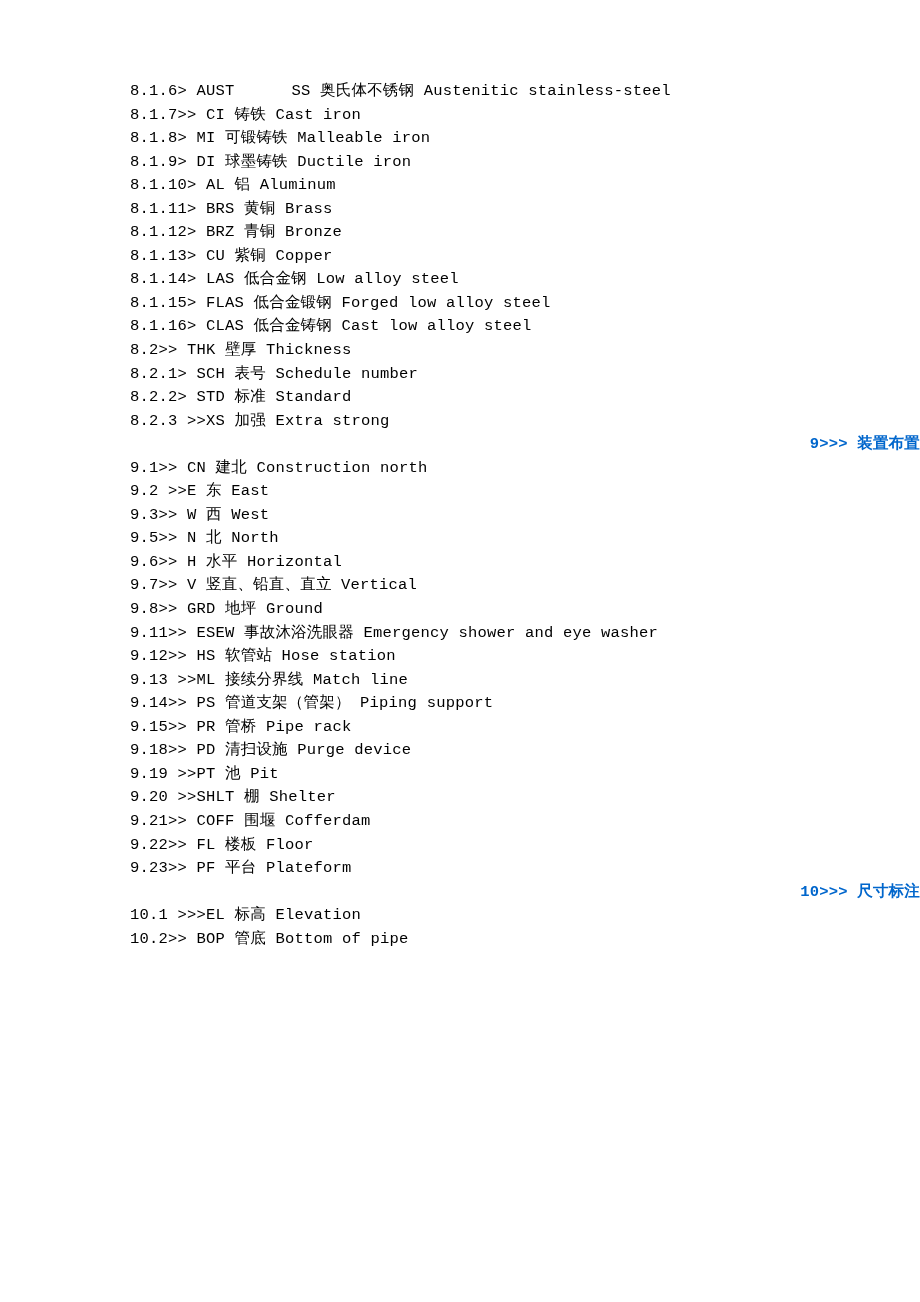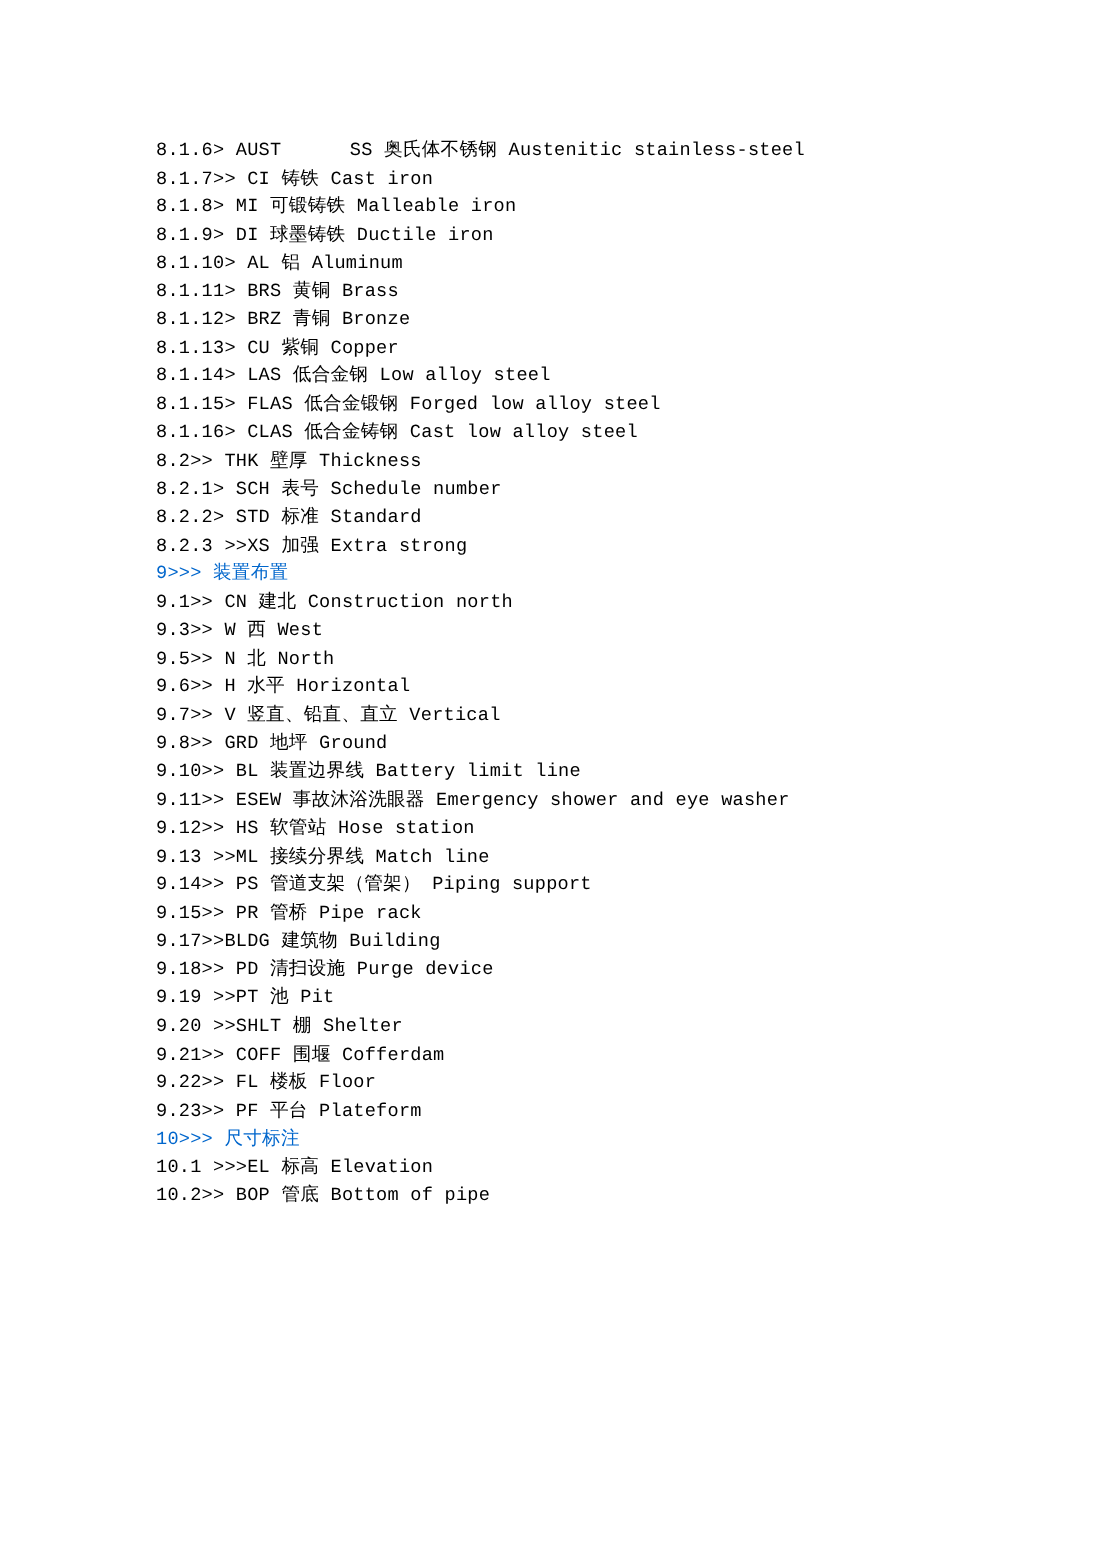--- a/index.html
+++ b/index.html
@@ -8,29 +8,30 @@
     padding: 0;
     font-family: "SimSun", "宋体", "Courier New", monospace;
     font-size: 15.5px;
     line-height: 1.52;
     color: #000000;
   }
   .page {
     width: 920px;
     min-height: 1302px;
     box-sizing: border-box;
-    padding: 114px 0 0 130px;
+    padding: 80px 0 0 130px;
   }
   .line {
     white-space: pre;
     letter-spacing: 0.2px;
   }
   .heading {
     color: #0066cc;
-    font-weight: normal;
+    font-weight: bold;
+    text-align: right;
   }
 </style>
 </head>
 <body>
 
 <div class="page">
   <div id="content">
       <div class="line">8.1.6&gt; AUST      SS 奥氏体不锈钢 Austenitic stainless-steel</div>
       <div class="line">8.1.7&gt;&gt; CI 铸铁 Cast iron</div>
       <div class="line">8.1.8&gt; MI 可锻铸铁 Malleable iron</div>
@@ -41,32 +42,31 @@
       <div class="line">8.1.13&gt; CU 紫铜 Copper</div>
       <div class="line">8.1.14&gt; LAS 低合金钢 Low alloy steel</div>
       <div class="line">8.1.15&gt; FLAS 低合金锻钢 Forged low alloy steel</div>
       <div class="line">8.1.16&gt; CLAS 低合金铸钢 Cast low alloy steel</div>
       <div class="line">8.2&gt;&gt; THK 壁厚 Thickness</div>
       <div class="line">8.2.1&gt; SCH 表号 Schedule number</div>
       <div class="line">8.2.2&gt; STD 标准 Standard</div>
       <div class="line">8.2.3 &gt;&gt;XS 加强 Extra strong</div>
       <div class="line heading">9&gt;&gt;&gt; 装置布置</div>
       <div class="line">9.1&gt;&gt; CN 建北 Construction north</div>
+      <div class="line">9.2 &gt;&gt;E 东 East</div>
       <div class="line">9.3&gt;&gt; W 西 West</div>
       <div class="line">9.5&gt;&gt; N 北 North</div>
       <div class="line">9.6&gt;&gt; H 水平 Horizontal</div>
       <div class="line">9.7&gt;&gt; V 竖直、铅直、直立 Vertical</div>
       <div class="line">9.8&gt;&gt; GRD 地坪 Ground</div>
-      <div class="line">9.10&gt;&gt; BL 装置边界线 Battery limit line</div>
       <div class="line">9.11&gt;&gt; ESEW 事故沐浴洗眼器 Emergency shower and eye washer</div>
       <div class="line">9.12&gt;&gt; HS 软管站 Hose station</div>
       <div class="line">9.13 &gt;&gt;ML 接续分界线 Match line</div>
       <div class="line">9.14&gt;&gt; PS 管道支架（管架） Piping support</div>
       <div class="line">9.15&gt;&gt; PR 管桥 Pipe rack</div>
-      <div class="line">9.17&gt;&gt;BLDG 建筑物 Building</div>
       <div class="line">9.18&gt;&gt; PD 清扫设施 Purge device</div>
       <div class="line">9.19 &gt;&gt;PT 池 Pit</div>
       <div class="line">9.20 &gt;&gt;SHLT 棚 Shelter</div>
       <div class="line">9.21&gt;&gt; COFF 围堰 Cofferdam</div>
       <div class="line">9.22&gt;&gt; FL 楼板 Floor</div>
       <div class="line">9.23&gt;&gt; PF 平台 Plateform</div>
       <div class="line heading">10&gt;&gt;&gt; 尺寸标注</div>
       <div class="line">10.1 &gt;&gt;&gt;EL 标高 Elevation</div>
       <div class="line">10.2&gt;&gt; BOP 管底 Bottom of pipe</div>
     </div>

